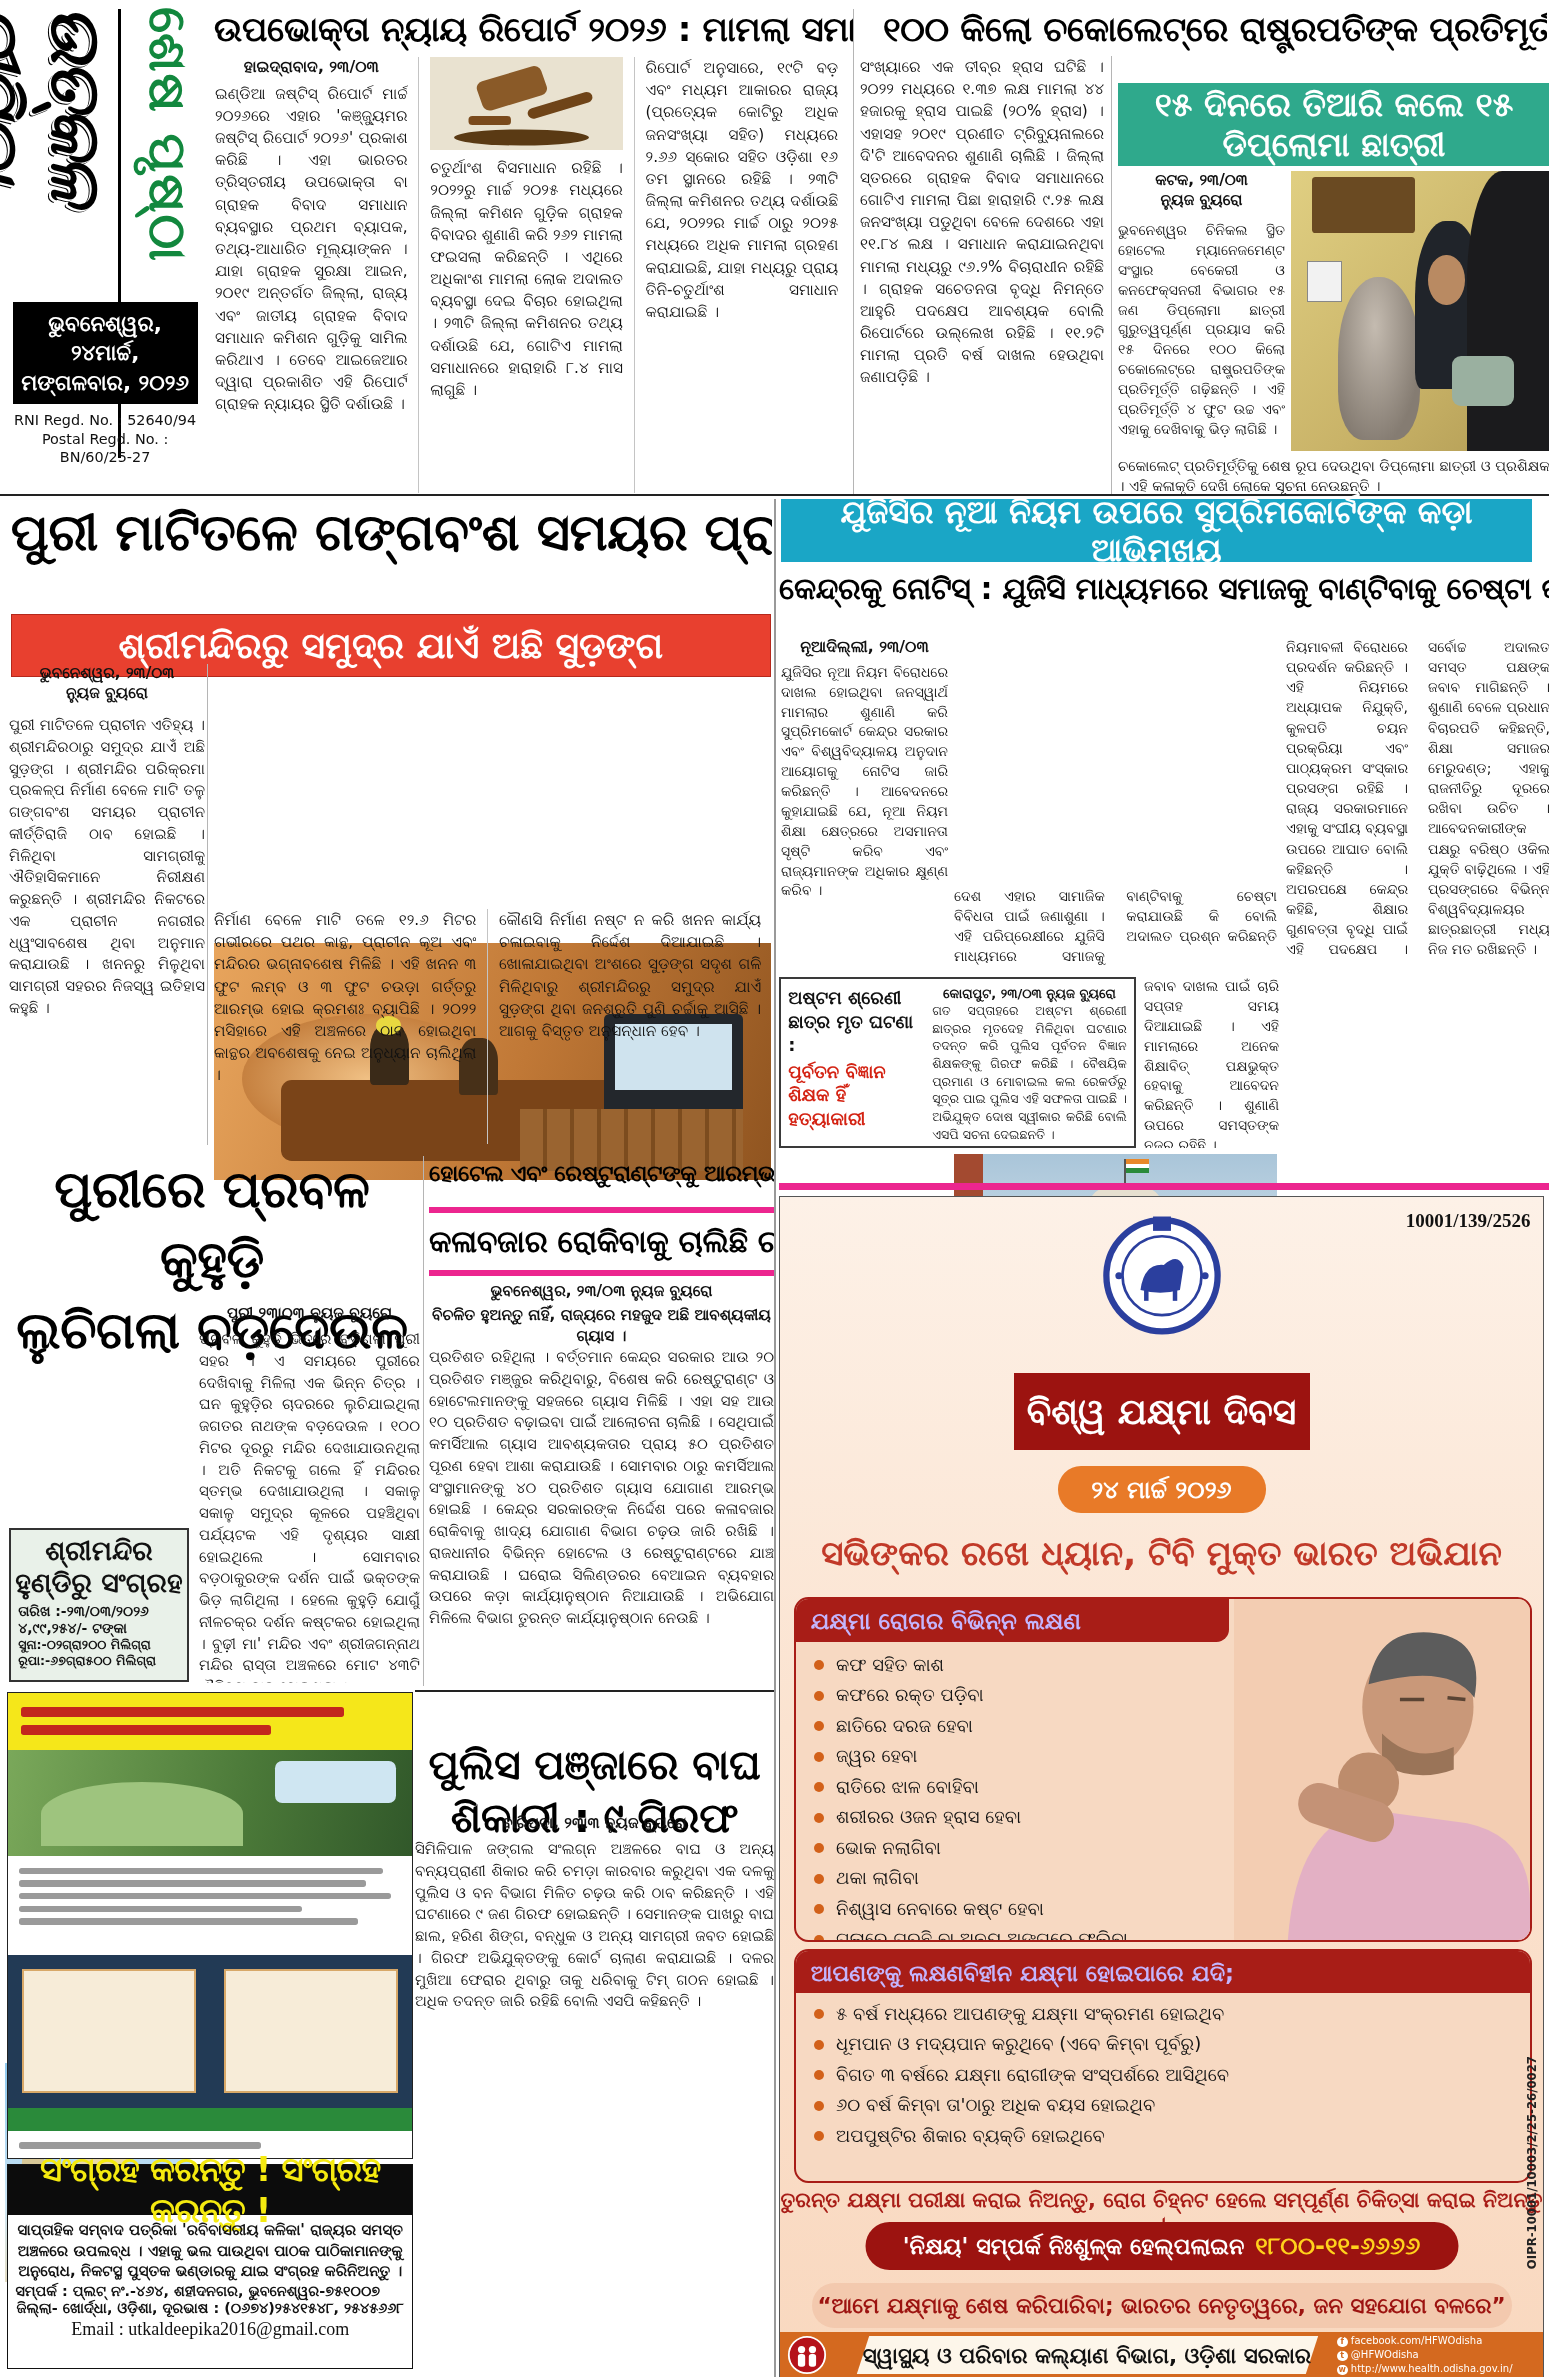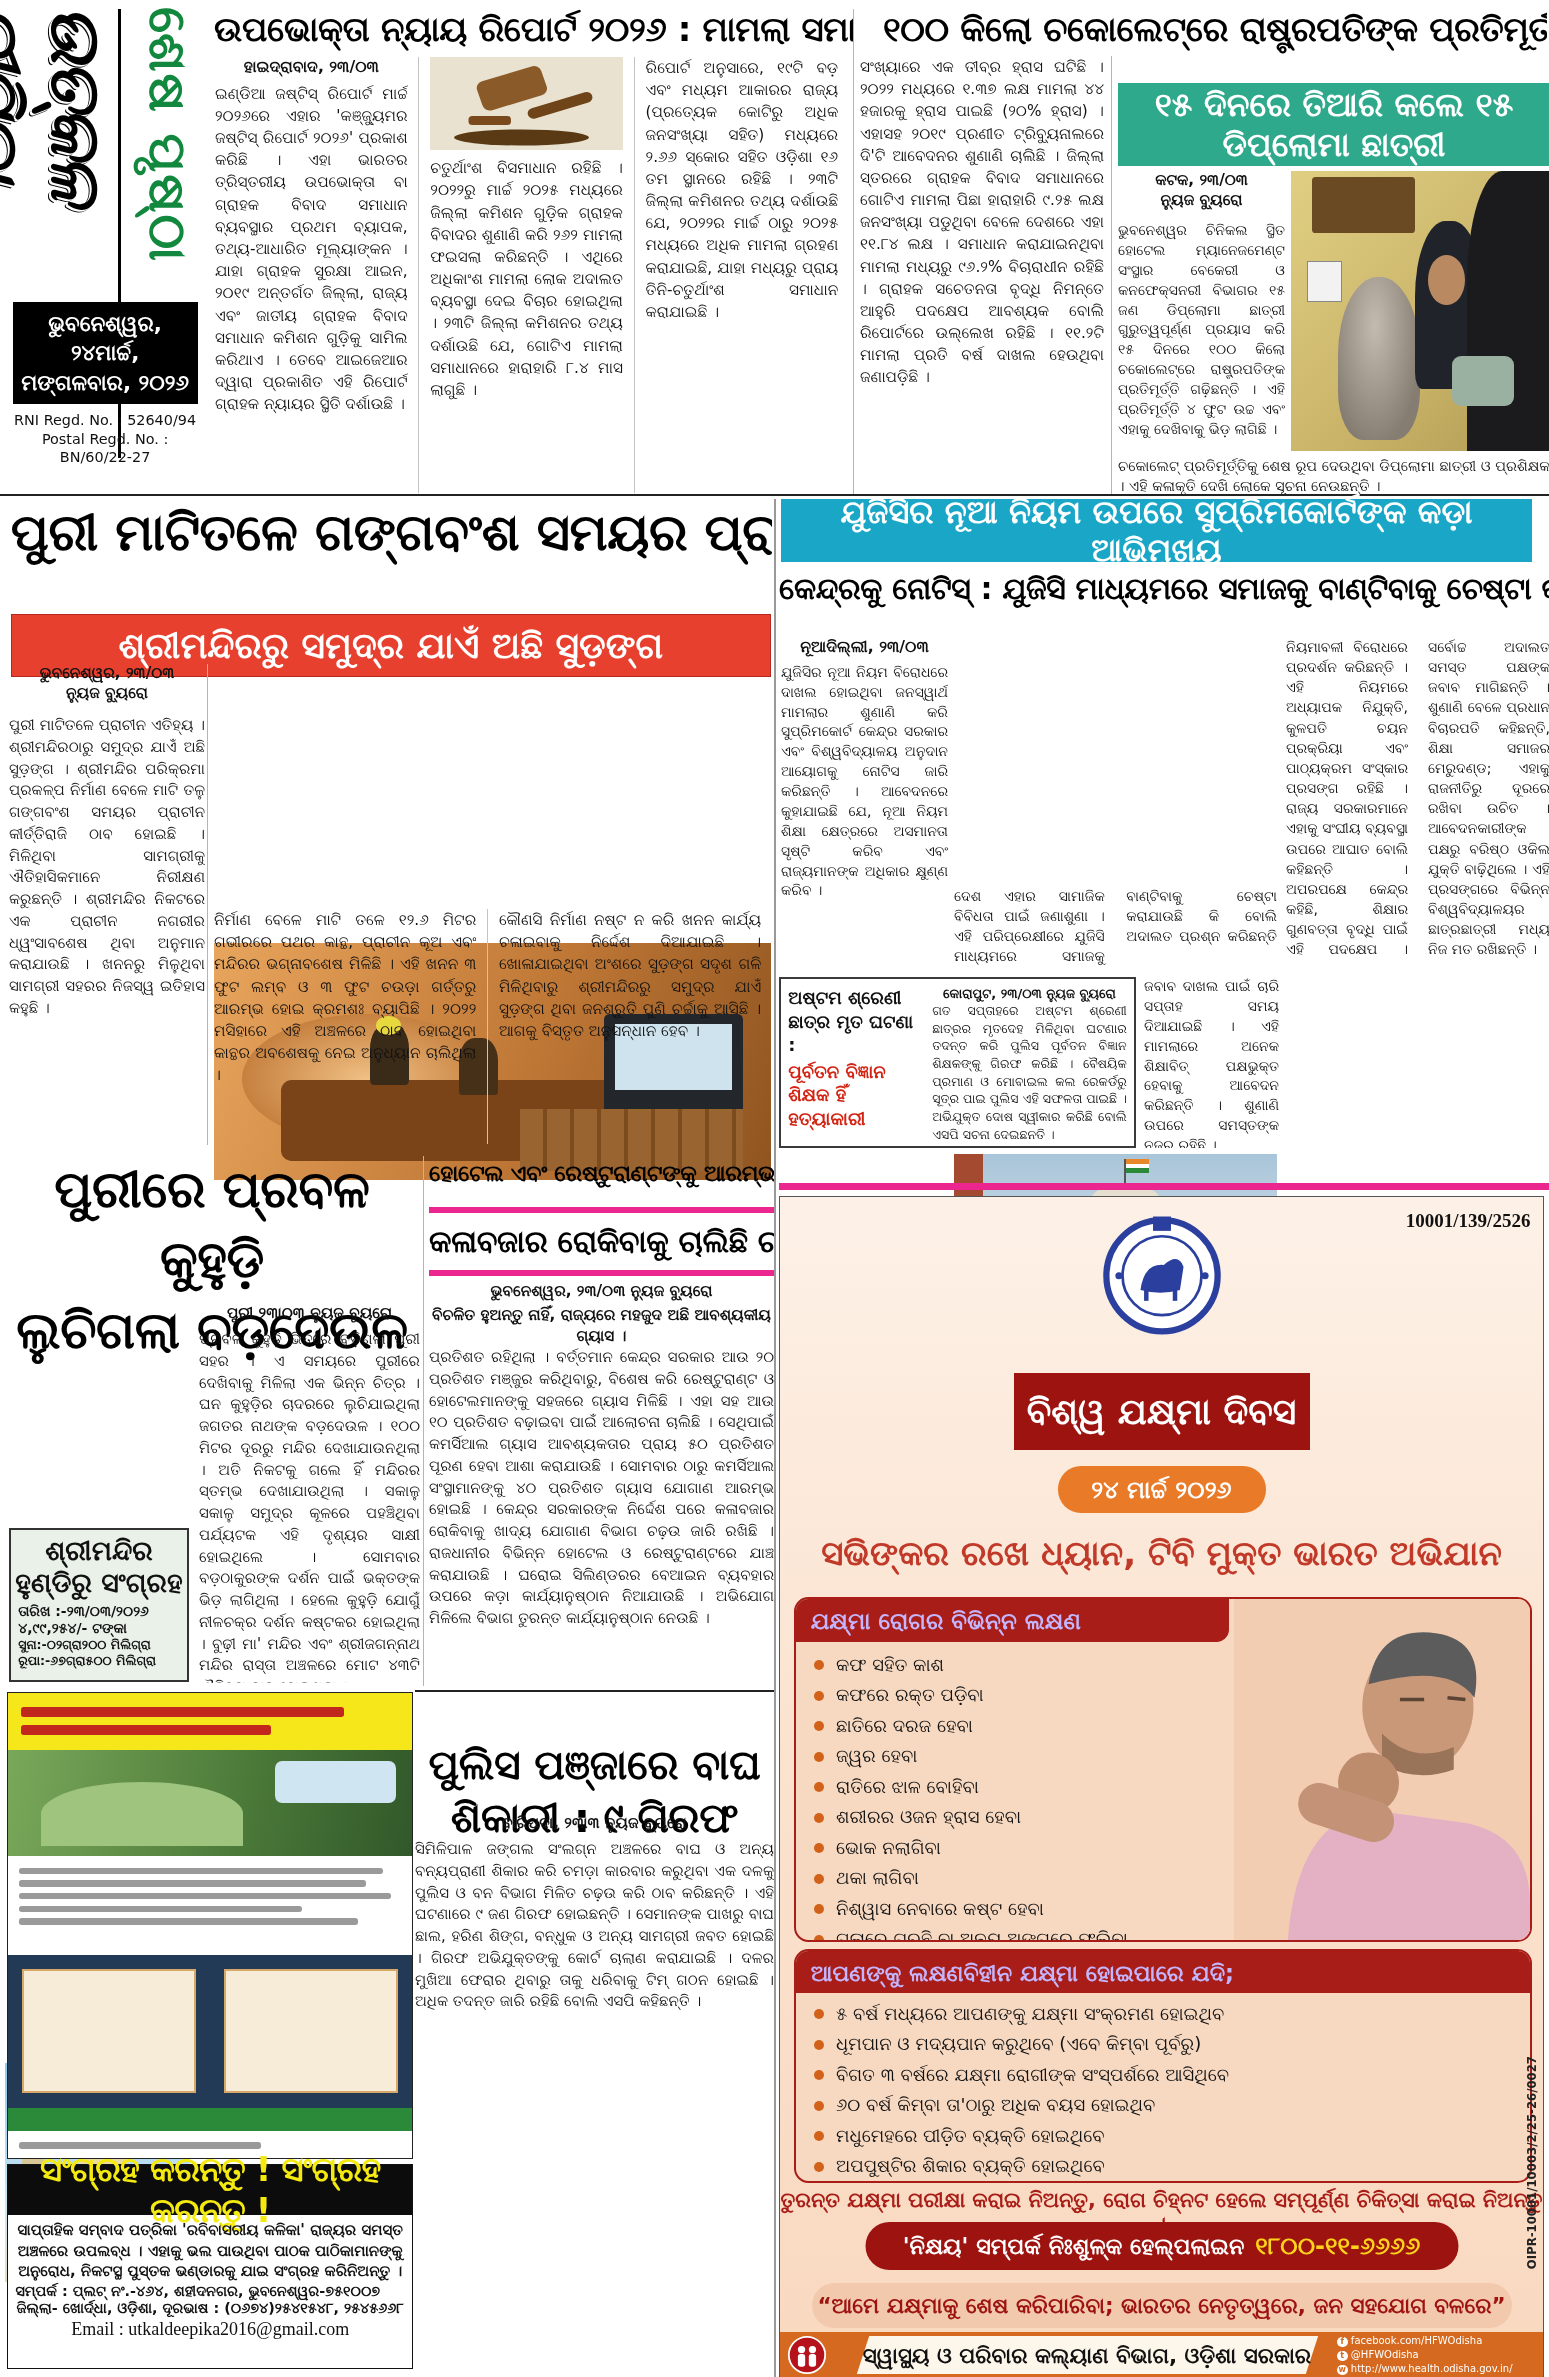--- a/index.html
+++ b/index.html
@@ -31,21 +31,21 @@
 </head>
 <body>
 
 <div class="abs vert" style="left:9px;top:5.4px;height:296px;width:108px;font-size:70px;font-weight:900;font-style:italic;letter-spacing:-3.6px;color:#000;text-shadow:1.8px 1.8px 0 #fff,2.7px 2.7px 0 #000;">ଉତ୍କଳ ଦୀପିକା</div>
 <div class="abs" style="left:118px;top:9px;width:2.7px;height:449px;background:#000;"></div>
 <div class="abs vert" style="left:126px;top:7.2px;height:453px;width:72px;font-size:52px;font-weight:800;color:#12883e;letter-spacing:1.8px;">ଶେଷ ପୃଷ୍ଠା</div>
 <div class="abs" style="left:12.6px;top:302px;width:185px;height:102px;background:#000;color:#fff;display:flex;align-items:center;justify-content:center;text-align:center;font-size:21.5px;font-weight:bold;line-height:1.35;padding:3.6px;box-sizing:border-box;">ଭୁବନେଶ୍ୱର, ୨୪ମାର୍ଚ୍ଚ, ମଙ୍ଗଳବାର, ୨୦୨୬</div>
 <div class="abs" style="left:3.6px;top:411px;width:203px;text-align:center;font-size:14.4px;line-height:1.3;">
   <div>RNI Regd. No. : 52640/94</div>
   <div>Postal Regd. No. :</div>
-  <div>BN/60/22-27</div>
+  <div>BN/60/25-27</div>
 </div>
 
 <div class="abs headline nowrap" style="left:214px;top:9px;width:639px;height:47px;font-size:34px;">ଉପଭୋକ୍ତା ନ୍ୟାୟ ରିପୋର୍ଟ ୨୦୨୬ : ମାମଲା ସମାଧାନରେ ୧୬ତମ ସ୍ଥାନରେ ଓଡ଼ିଶା</div>
 <div class="abs cols" style="left:215px;top:57px;width:634px;height:436px;">
   <div class="col" style="padding-left:0;">
     <div class="dateline">ହାଇଦ୍ରାବାଦ, ୨୩/୦୩</div>
     <div class="bodytext">ଇଣ୍ଡିଆ ଜଷ୍ଟିସ୍ ରିପୋର୍ଟ ମାର୍ଚ୍ଚ ୨୦୨୬ରେ ଏହାର 'କଞ୍ଜ୍ୟୁମର ଜଷ୍ଟିସ୍ ରିପୋର୍ଟ ୨୦୨୬' ପ୍ରକାଶ କରିଛି । ଏହା ଭାରତର ତ୍ରିସ୍ତରୀୟ ଉପଭୋକ୍ତା ବା ଗ୍ରାହକ ବିବାଦ ସମାଧାନ ବ୍ୟବସ୍ଥାର ପ୍ରଥମ ବ୍ୟାପକ, ତଥ୍ୟ-ଆଧାରିତ ମୂଲ୍ୟାଙ୍କନ । ଯାହା ଗ୍ରାହକ ସୁରକ୍ଷା ଆଇନ, ୨୦୧୯ ଅନ୍ତର୍ଗତ ଜିଲ୍ଲା, ରାଜ୍ୟ ଏବଂ ଜାତୀୟ ଗ୍ରାହକ ବିବାଦ ସମାଧାନ କମିଶନ ଗୁଡ଼ିକୁ ସାମିଲ କରିଥାଏ । ତେବେ ଆଇଜେଆର ଦ୍ୱାରା ପ୍ରକାଶିତ ଏହି ରିପୋର୍ଟ ଗ୍ରାହକ ନ୍ୟାୟର ସ୍ଥିତି ଦର୍ଶାଉଛି ।</div>
   </div>
   <div class="col">
     <div class="photo" style="position:relative;width:100%;height:93px;background:#e9e2d0;margin-bottom:7.2px;">
@@ -277,21 +277,20 @@
     </svg>
   </div>
 
   <div class="tb-panel" style="left:14.4px;top:752px;width:734px;height:230px;">
     <div class="tb-panel-header" style="font-size:22.4px;">ଆପଣଙ୍କୁ ଲକ୍ଷଣବିହୀନ ଯକ୍ଷ୍ମା ହୋଇପାରେ ଯଦି;</div>
     <div style="padding:1.8px 9px 0 12.6px;">
         <div class="tb-li">୫ ବର୍ଷ ମଧ୍ୟରେ ଆପଣଙ୍କୁ ଯକ୍ଷ୍ମା ସଂକ୍ରମଣ ହୋଇଥିବ</div>
         <div class="tb-li">ଧୂମପାନ ଓ ମଦ୍ୟପାନ କରୁଥିବେ (ଏବେ କିମ୍ବା ପୂର୍ବରୁ)</div>
         <div class="tb-li">ବିଗତ ୩ ବର୍ଷରେ ଯକ୍ଷ୍ମା ରୋଗୀଙ୍କ ସଂସ୍ପର୍ଶରେ ଆସିଥିବେ</div>
         <div class="tb-li">୬୦ ବର୍ଷ କିମ୍ବା ତା'ଠାରୁ ଅଧିକ ବୟସ ହୋଇଥିବ</div>
-        <div class="tb-li">ମଧୁମେହରେ ପୀଡ଼ିତ ବ୍ୟକ୍ତି ହୋଇଥିବେ</div>
         <div class="tb-li">ଅପପୁଷ୍ଟିର ଶିକାର ବ୍ୟକ୍ତି ହୋଇଥିବେ</div>
       </div>
   </div>
 
   <div class="abs" style="left:0;top:991px;width:100%;text-align:center;color:#a81d17;font-weight:800;font-size:20.7px;">ତୁରନ୍ତ ଯକ୍ଷ୍ମା ପରୀକ୍ଷା କରାଇ ନିଅନ୍ତୁ, ରୋଗ ଚିହ୍ନଟ ହେଲେ ସମ୍ପୂର୍ଣ୍ଣ ଚିକିତ୍ସା କରାଇ ନିଅନ୍ତୁ ।</div>
 
   <div class="abs banner" style="left:50%;top:1025px;transform:translateX(-50%);width:593px;height:48px;background:#9c1310;border-radius:24px;font-size:22.4px;gap:10.8px;">
     <span>'ନିକ୍ଷୟ' ସମ୍ପର୍କ ନିଃଶୁଳ୍କ ହେଲ୍ପଲାଇନ</span>
     <span style="color:#ffd21c;font-size:24px;">୧୮୦୦-୧୧-୬୬୬୬</span>
   </div>

